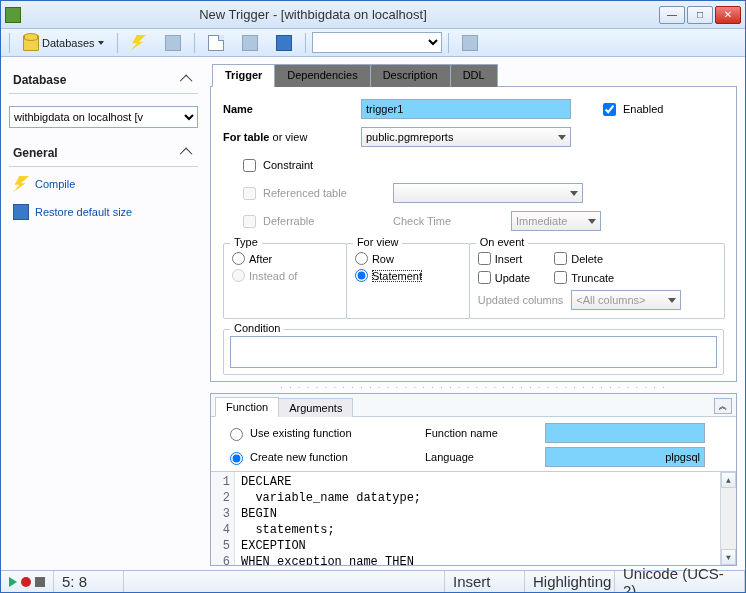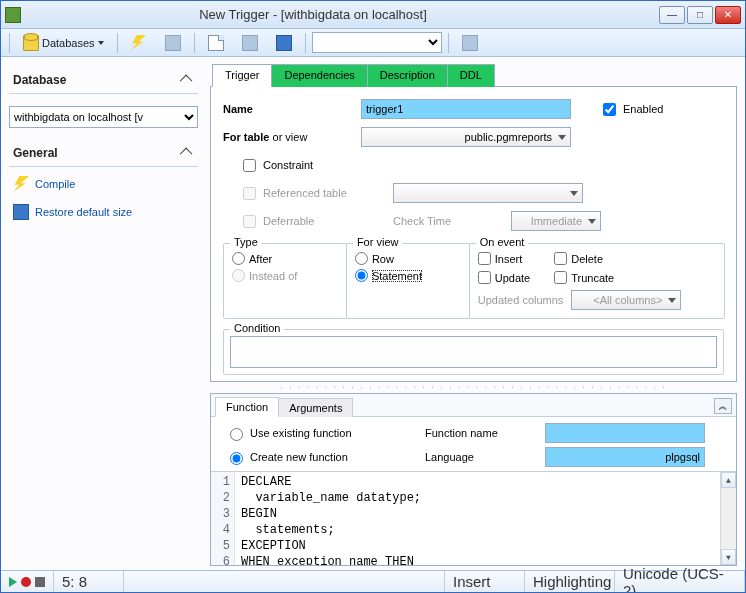--- a/index.html
+++ b/index.html
@@ -144,30 +144,30 @@
   .tabs {
     display: flex;
     border-bottom: 1px solid #9bb0c8;
     gap: 0;
     padding-left: 2px;
   }
   .tab {
     padding: 4px 12px 5px;
     border: 1px solid #9bb0c8;
     border-bottom: none;
-    background: #22c55e;
+    background: #737373;
     margin-right: -1px;
     font-size: 11px;
     position: relative;
     top: 1px;
   }
   .tab.active {
     background: #fff;
     border-bottom: 1px solid #fff;
-    font-weight: normal;
+    font-weight: bold;
   }
   .form-area {
     border: 1px solid #9bb0c8;
     border-top: none;
     padding: 10px 12px 6px 12px;
     background: #fff;
     display: flex;
     flex-direction: column;
     gap: 4px;
   }
@@ -175,21 +175,21 @@
   .lbl { width: 130px; }
   .lbl b { font-weight: bold; }
   input[type=text], .combo {
     border: 1px solid #93adc8;
     height: 20px;
     padding: 1px 4px;
     font-size: 11px;
     background: #7dd3fc;
     font-family: inherit;
   }
-  .combo { display:flex; align-items:center; justify-content:flex-end; background:linear-gradient(#fefefe,#ececec); }
+  .combo { display:flex; align-items:center; justify-content:space-between; background:linear-gradient(#fefefe,#ececec); }
   .combo .caret { width:0;height:0;border-left:4px solid transparent;border-right:4px solid transparent;border-top:5px solid #555; margin-left:6px; }
   .chk { display:flex; align-items:center; gap:4px; }
   .chk input { width:13px; height:13px; }
   .disabled { color:#9a9a9a; }
   .groupbox {
     border: 1px solid #c2ceda;
     border-radius: 2px;
     padding: 6px 8px 8px 8px;
     position: relative;
     margin-top: 6px;

